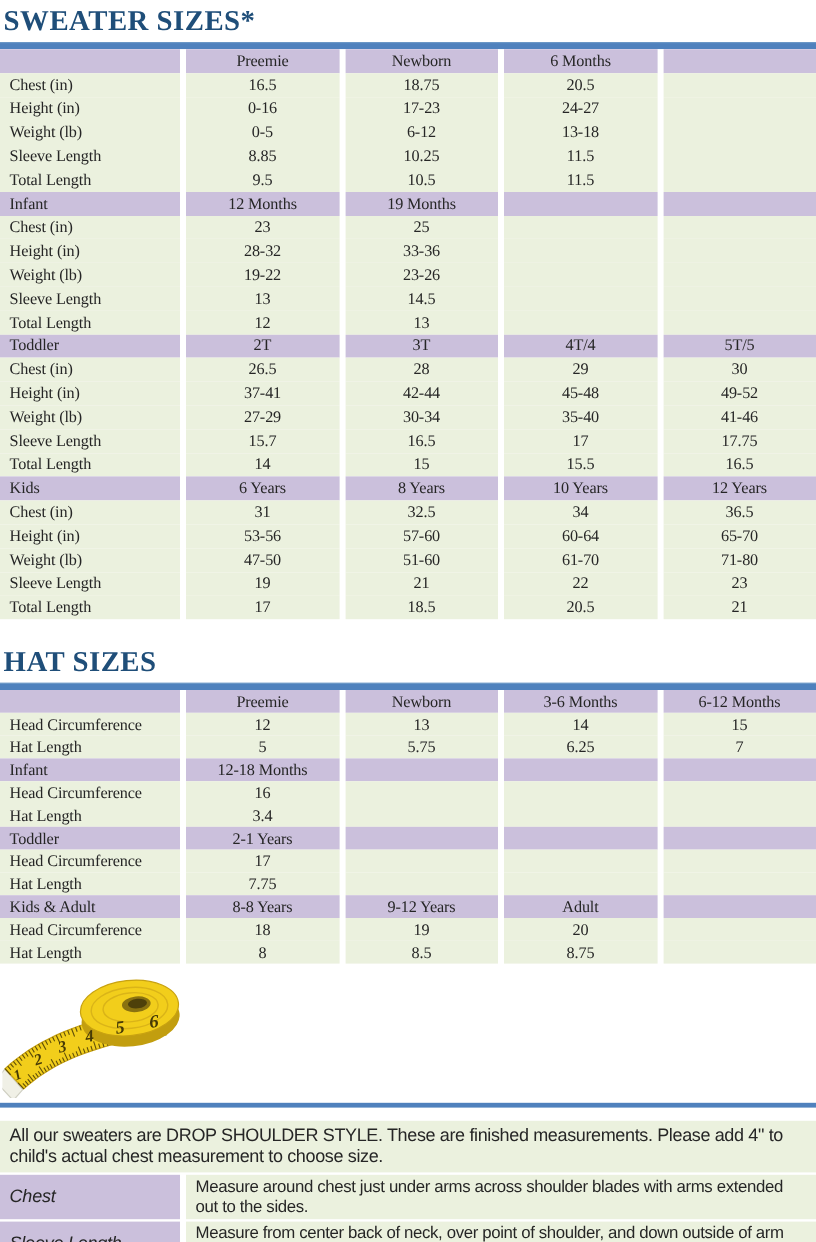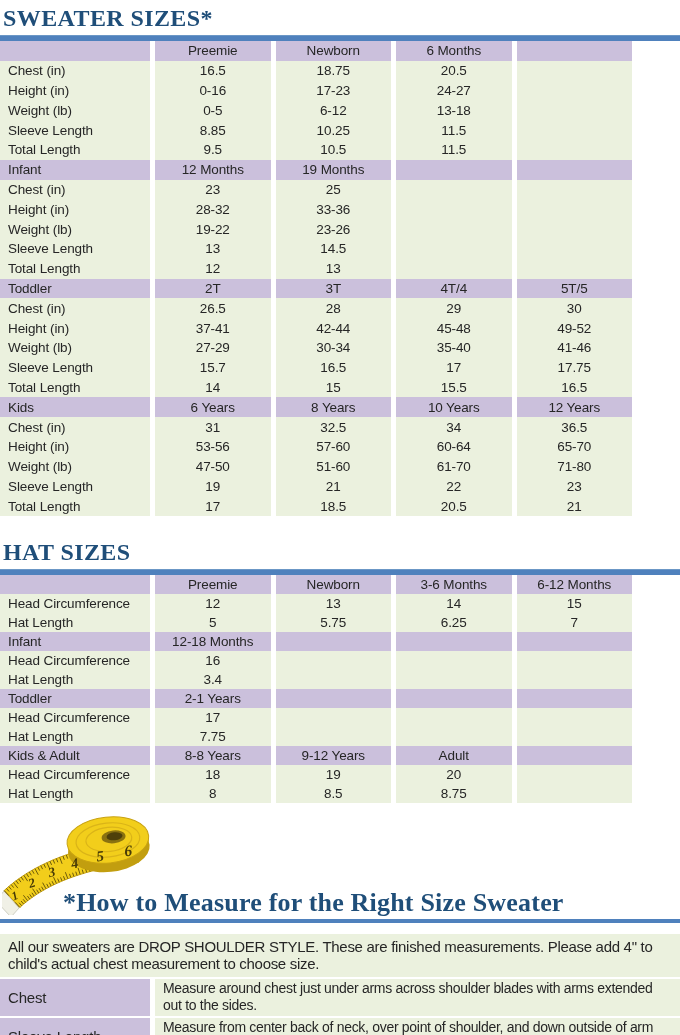--- a/index.html
+++ b/index.html
@@ -24,21 +24,21 @@
   .rule {
     height: 5px;
     background: #4F81BD;
     border-top: 1px solid #6B97C6;
   }
   .thin-rule {
     height: 4px;
     background: #4F81BD;
   }
   
-  .size-table { width: 632px; background: #ffffff; }
+  .size-table { width: 680px; background: #ffffff; font-family: Liberation Serif, serif; }
   .trow {
     display: grid;
     grid-template-columns: 150px repeat(4, 1fr);
     column-gap: 5px;
     height: 19.8px;
   }
   .hat .trow { height: 19px; }
   .cell {
     display: flex;
     align-items: center;
@@ -82,20 +82,21 @@
     column-gap: 5px;
     margin-top: 2px;
   }
   .def-term {
     background: #CBC0DC;
     display: flex;
     align-items: center;
     padding-left: 8px;
     font-size: 15px;
     letter-spacing: -0.2px;
+    font-style: italic;
   }
   .def-desc {
     background: #EBF1DE;
     font-size: 14px;
     letter-spacing: -0.3px;
     line-height: 17px;
     padding: 1px 8px 2px 8px;
   }
 </style>
 </head>
@@ -445,21 +446,20 @@
         <ellipse cx="112" cy="26.5" rx="12" ry="6.5" fill="#8A7210"></ellipse>
         <ellipse cx="113" cy="26" rx="8" ry="4" fill="#4E400A"></ellipse>
       </g>
       <text x="0" y="0" transform="translate(14.207500000000001 88.27) rotate(-22.167607534876574)" text-anchor="middle" fill="#463A06" font-family="&quot;Liberation Serif&quot;, serif" font-style="italic" font-weight="bold" font-size="12">1</text>
       <text x="0" y="0" transform="translate(31.134700000000002 76.0012) rotate(-17.49306958435149)" text-anchor="middle" fill="#463A06" font-family="&quot;Liberation Serif&quot;, serif" font-style="italic" font-weight="bold" font-size="13">2</text>
       <text x="0" y="0" transform="translate(50.8483 65.54680000000002) rotate(-13.38621842044813)" text-anchor="middle" fill="#463A06" font-family="&quot;Liberation Serif&quot;, serif" font-style="italic" font-weight="bold" font-size="13.5">3</text>
       <text x="0" y="0" transform="translate(73.3483 56.906800000000004) rotate(-9.863516162765332)" text-anchor="middle" fill="#463A06" font-family="&quot;Liberation Serif&quot;, serif" font-style="italic" font-weight="bold" font-size="14">4</text>
       <text x="0" y="0" transform="translate(98.6347 50.081199999999995) rotate(-6.879137357193016)" text-anchor="middle" fill="#463A06" font-family="&quot;Liberation Serif&quot;, serif" font-style="italic" font-weight="bold" font-size="15">5</text>
       <text x="0" y="0" transform="translate(126.7075 45.07000000000001) rotate(-4.361004867760197)" text-anchor="middle" fill="#463A06" font-family="&quot;Liberation Serif&quot;, serif" font-style="italic" font-weight="bold" font-size="15.5">6</text>
     </svg>
-  <h2 class="measure-title">*How to Measure for the Right Size Sweater</h2>
 </div>
 <div class="thin-rule"></div>
 
 <div class="intro-block">All our sweaters are DROP SHOULDER STYLE.  These are finished measurements.  Please add 4" to child's actual chest measurement to choose size.</div>
 
 <div class="def-row">
   <div class="def-term">Chest</div>
   <div class="def-desc">Measure around chest just under arms across shoulder blades with arms extended out to the sides.</div>
 </div>
 <div class="def-row">

